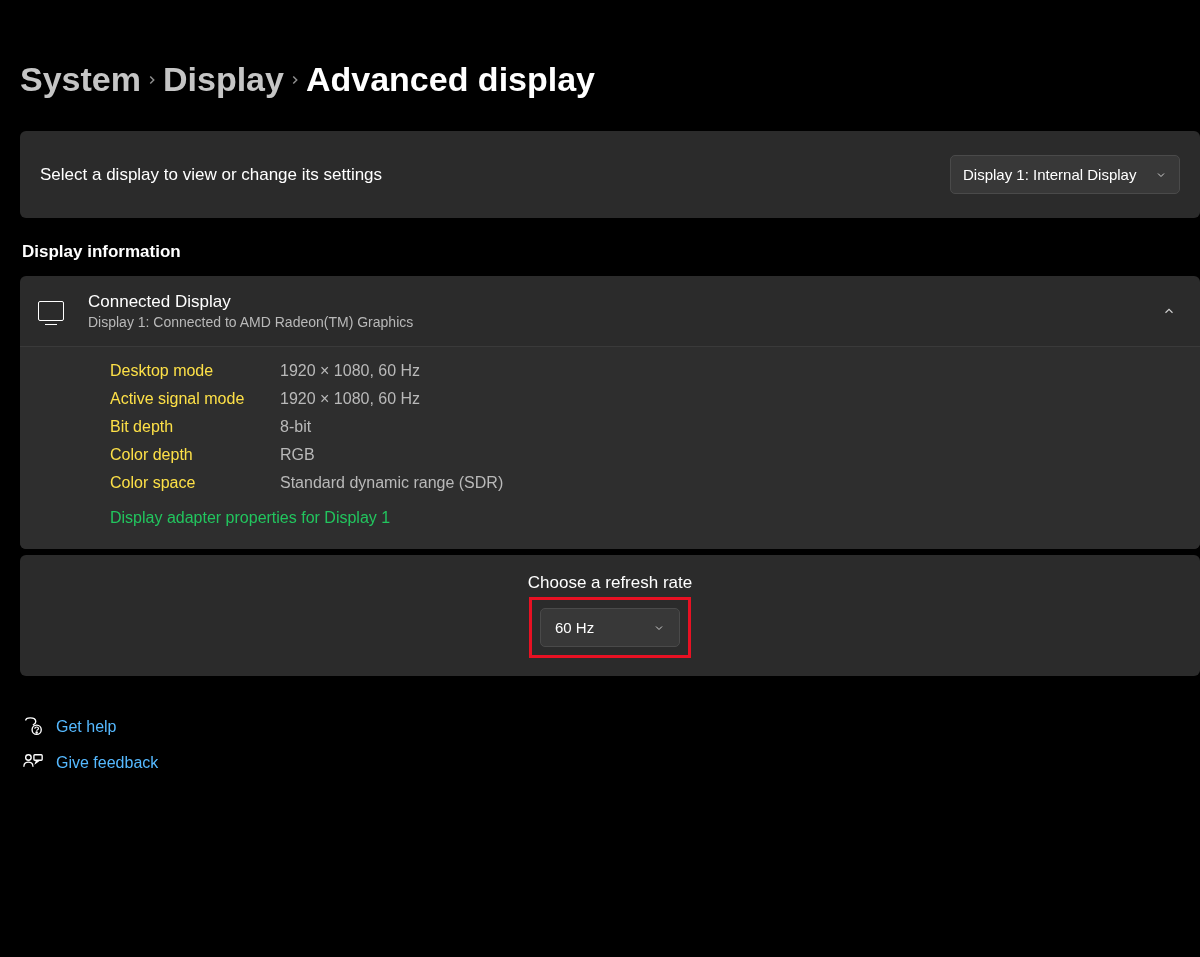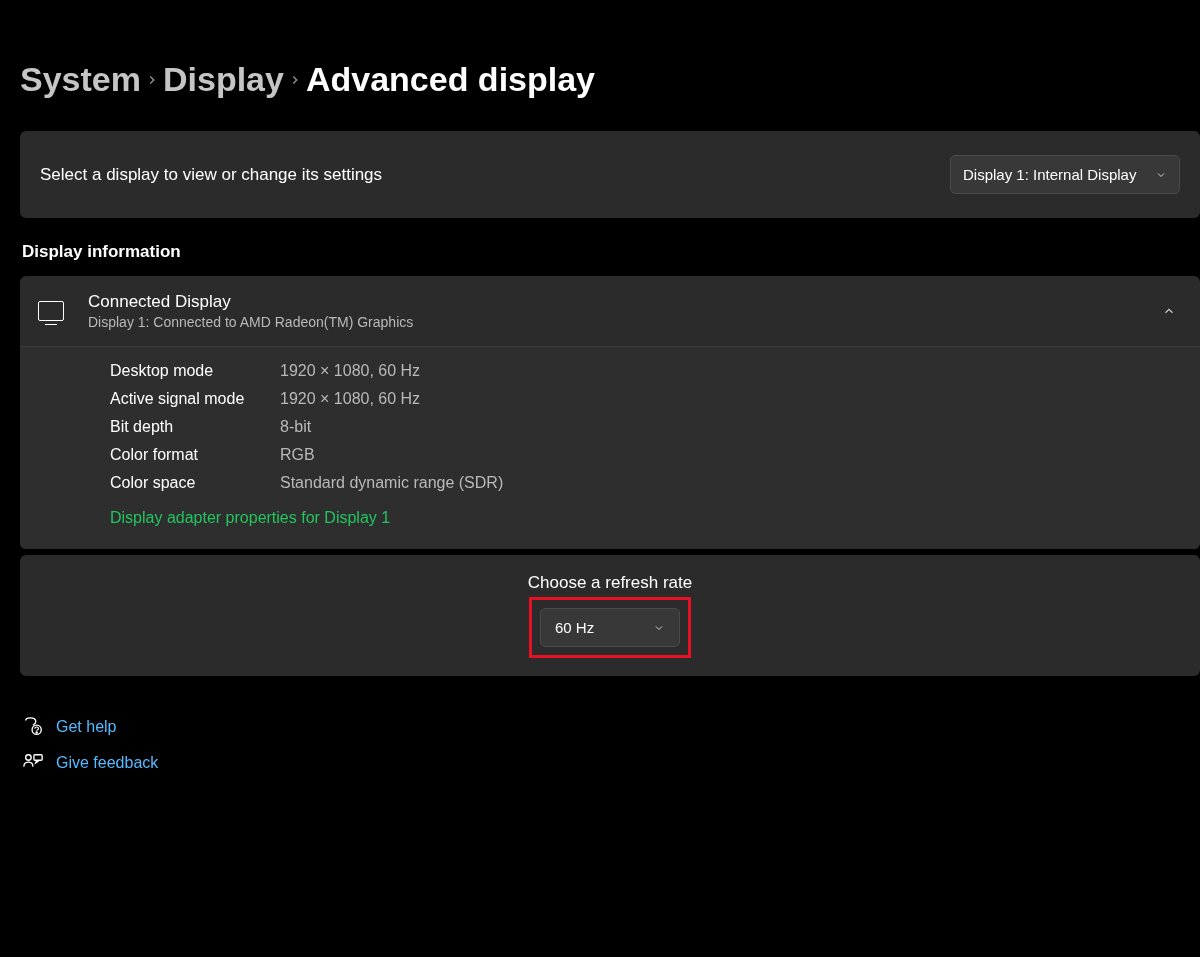--- a/index.html
+++ b/index.html
@@ -119,21 +119,21 @@
     border-top: 1px solid #3a3a3a;
     background: #2e2e2e;
   }
   .info-row {
     display: flex;
     padding: 5px 0;
     font-size: 16px;
   }
   .info-key {
     width: 170px;
-    color: #ffffff;
+    color: #fde047;
   }
   .info-val {
     color: #b9b9b9;
   }
   .adapter-link {
     color: #22c55e;
     font-size: 16px;
     margin-top: 12px;
     cursor: pointer;
     display: inline-block;
@@ -262,21 +262,21 @@
       </div>
       <div class="info-row">
         <div class="info-key">Active signal mode</div>
         <div class="info-val">1920 × 1080, 60 Hz</div>
       </div>
       <div class="info-row">
         <div class="info-key">Bit depth</div>
         <div class="info-val">8-bit</div>
       </div>
       <div class="info-row">
-        <div class="info-key">Color format</div>
+        <div class="info-key">Color depth</div>
         <div class="info-val">RGB</div>
       </div>
       <div class="info-row">
         <div class="info-key">Color space</div>
         <div class="info-val">Standard dynamic range (SDR)</div>
       </div>
       <div class="adapter-link">Display adapter properties for Display 1</div>
     </div>
   </div>
 

